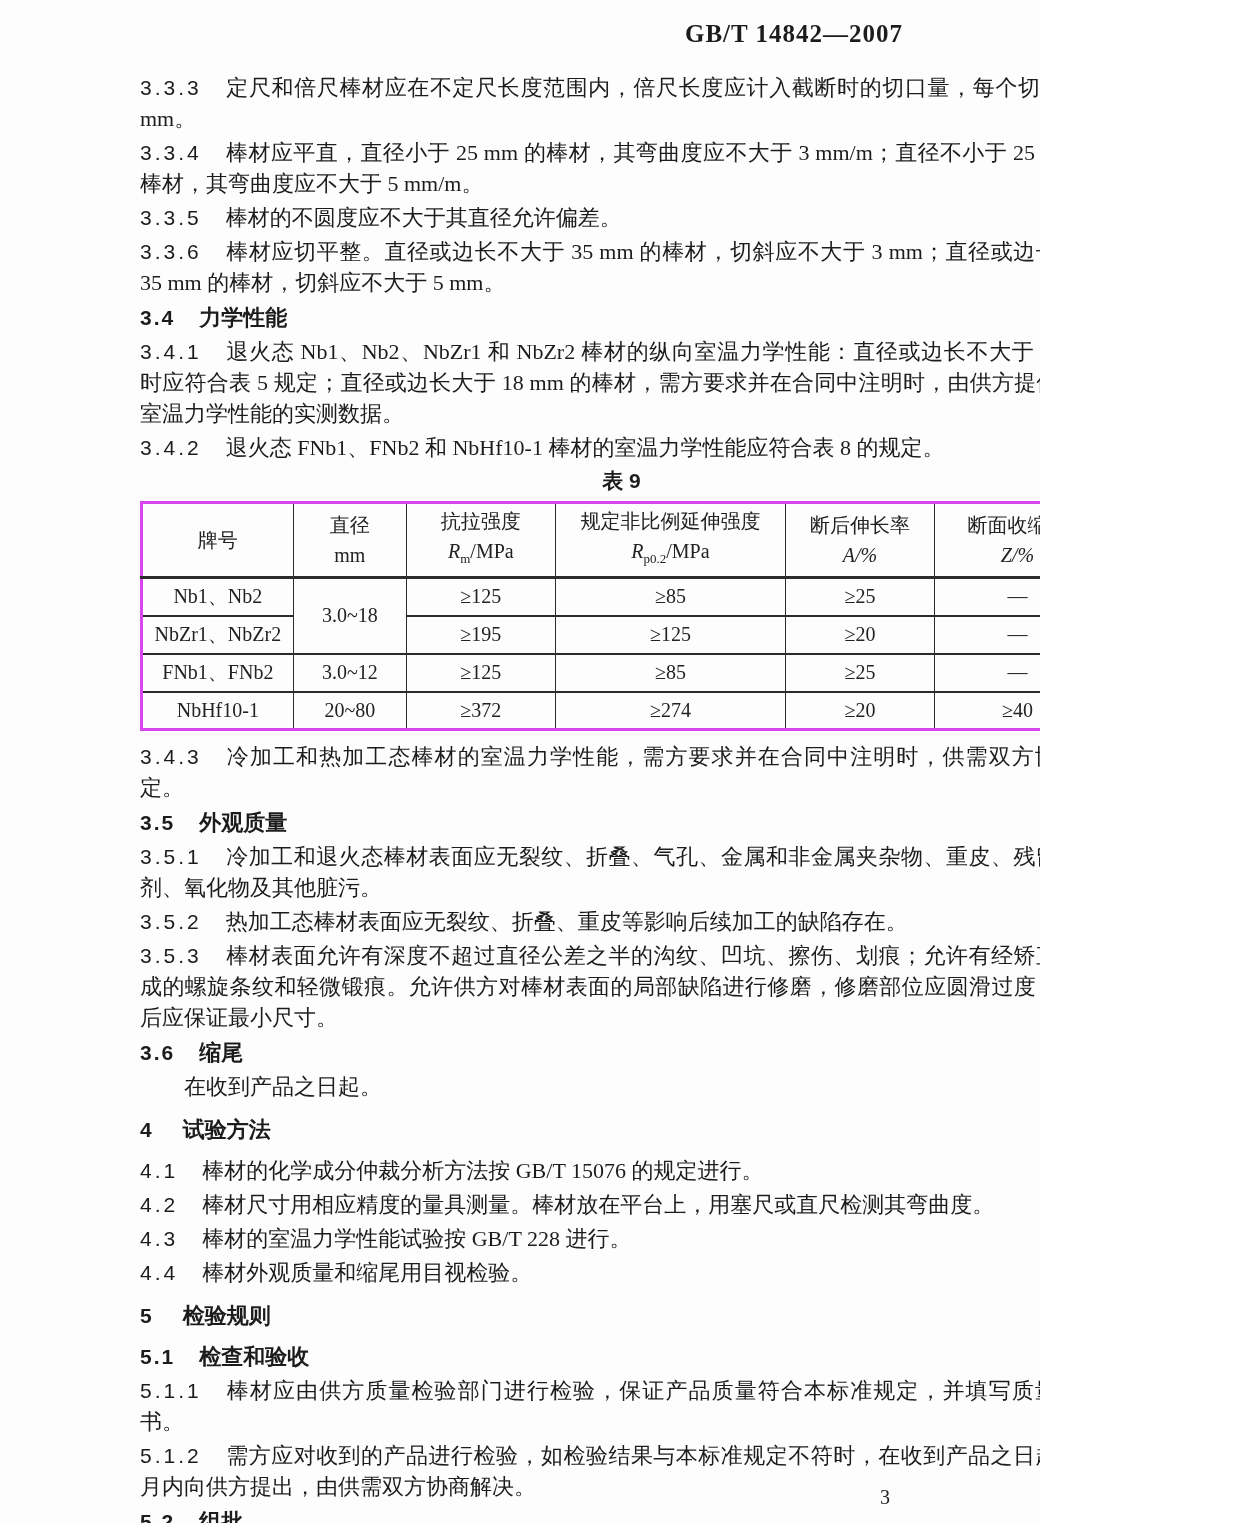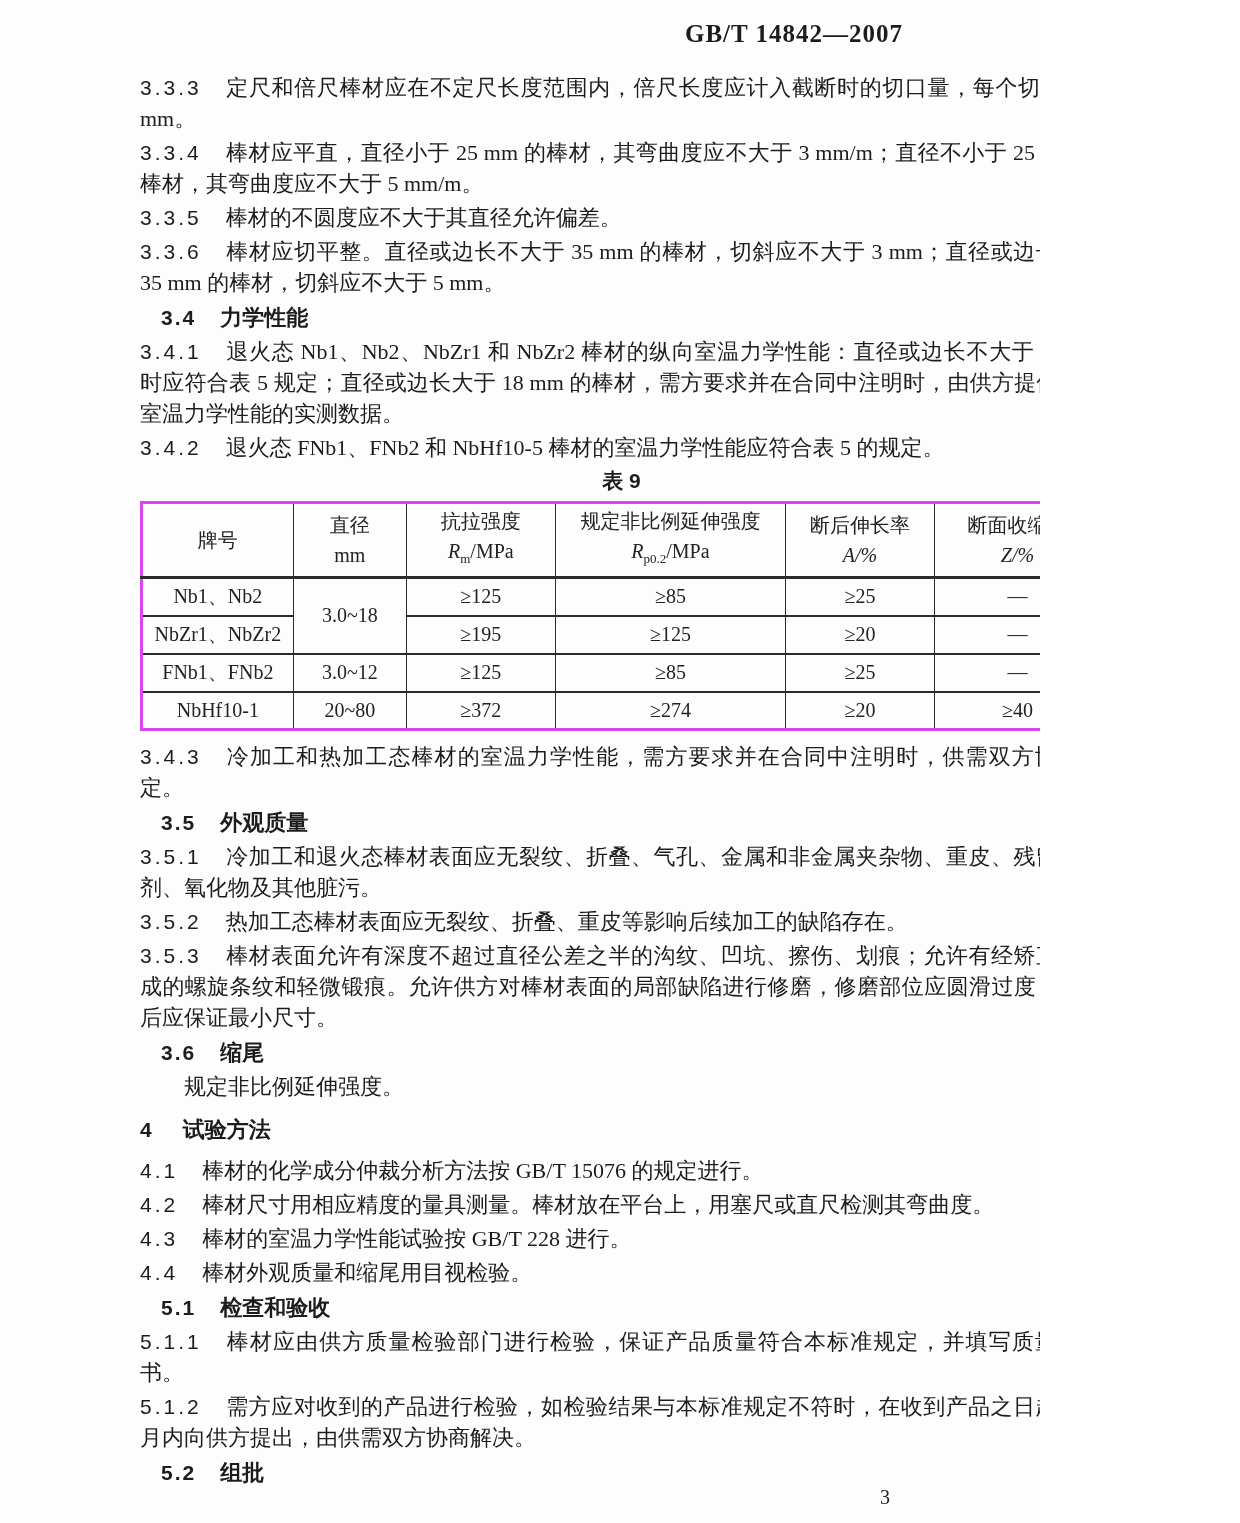--- a/index.html
+++ b/index.html
@@ -29,21 +29,21 @@
     font-family:"Liberation Sans","DejaVu Sans",sans-serif;
     font-size:21px; letter-spacing:3px;
     margin-right:24px;
     white-space:nowrap;
   }
   .heading {
     font-weight:bold;
     font-family:"Liberation Sans","DejaVu Sans",sans-serif;
     margin-top:4px; margin-bottom:3px;
   }
-  .heading .num { font-weight:bold; letter-spacing:2px;margin-left:21px; }
+  .heading .num { font-weight:bold; letter-spacing:2px; }
   .chapter {
     font-weight:bold;
     font-family:"Liberation Sans","DejaVu Sans",sans-serif;
     margin-top:12px; margin-bottom:10px;
   }
   .chapter .num { font-weight:bold; margin-right:28px; }
   .indent { padding-left:44px; }
   
   .tbl-caption {
     text-align:center; font-size:21px; font-weight:bold;
@@ -86,21 +86,21 @@
     <p class="item"><span class="num">3.3.4</span><span>棒材应平直，直径小于 25 mm 的棒材，其弯曲度应不大于 3 mm/m；直径不小于 25 mm 的棒材，其弯曲度应不大于 5 mm/m。</span></p>
 
     <p class="item"><span class="num">3.3.5</span><span>棒材的不圆度应不大于其直径允许偏差。</span></p>
 
     <p class="item"><span class="num">3.3.6</span><span>棒材应切平整。直径或边长不大于 35 mm 的棒材，切斜应不大于 3 mm；直径或边长大于 35 mm 的棒材，切斜应不大于 5 mm。</span></p>
 
     <p class="item heading"><span class="num">3.4</span><span>力学性能</span></p>
 
     <p class="item"><span class="num">3.4.1</span><span>退火态 Nb1、Nb2、NbZr1 和 NbZr2 棒材的纵向室温力学性能：直径或边长不大于 18 mm 时应符合表 5 规定；直径或边长大于 18 mm 的棒材，需方要求并在合同中注明时，由供方提供纵向室温力学性能的实测数据。</span></p>
 
-    <p class="item"><span class="num">3.4.2</span><span>退火态 FNb1、FNb2 和 NbHf10-5 棒材的室温力学性能应符合表 5 的规定。</span></p>
+    <p class="item"><span class="num">3.4.2</span><span>退火态 FNb1、FNb2 和 NbHf10-1 棒材的室温力学性能应符合表 8 的规定。</span></p>
 
     <div class="tbl-caption">表 9</div>
 
     <table class="t5">
       <colgroup>
         <col style="width:15.8%">
           <col style="width:11.8%">
           <col style="width:15.5%">
           <col style="width:24.0%">
           <col style="width:15.5%">
@@ -173,32 +173,33 @@
     <p class="item heading"><span class="num">3.5</span><span>外观质量</span></p>
 
     <p class="item"><span class="num">3.5.1</span><span>冷加工和退火态棒材表面应无裂纹、折叠、气孔、金属和非金属夹杂物、重皮、残留润滑剂、氧化物及其他脏污。</span></p>
 
     <p class="item"><span class="num">3.5.2</span><span>热加工态棒材表面应无裂纹、折叠、重皮等影响后续加工的缺陷存在。</span></p>
 
     <p class="item"><span class="num">3.5.3</span><span>棒材表面允许有深度不超过直径公差之半的沟纹、凹坑、擦伤、划痕；允许有经矫直时形成的螺旋条纹和轻微锻痕。允许供方对棒材表面的局部缺陷进行修磨，修磨部位应圆滑过度，修磨后应保证最小尺寸。</span></p>
 
     <p class="item heading"><span class="num">3.6</span><span>缩尾</span></p>
 
-    <p class="item indent"><span>规定非比例延伸强度。</span></p>
+    <p class="item indent"><span>在收到产品之日起。</span></p>
 
     <p class="item chapter"><span class="num">4</span><span>试验方法</span></p>
 
     <p class="item"><span class="num">4.1</span><span>棒材的化学成分仲裁分析方法按 GB/T 15076 的规定进行。</span></p>
 
     <p class="item"><span class="num">4.2</span><span>棒材尺寸用相应精度的量具测量。棒材放在平台上，用塞尺或直尺检测其弯曲度。</span></p>
 
     <p class="item"><span class="num">4.3</span><span>棒材的室温力学性能试验按 GB/T 228 进行。</span></p>
 
     <p class="item"><span class="num">4.4</span><span>棒材外观质量和缩尾用目视检验。</span></p>
 
+    <p class="item chapter"><span class="num">5</span><span>检验规则</span></p>
 
     <p class="item heading"><span class="num">5.1</span><span>检查和验收</span></p>
 
     <p class="item"><span class="num">5.1.1</span><span>棒材应由供方质量检验部门进行检验，保证产品质量符合本标准规定，并填写质量证明书。</span></p>
 
     <p class="item"><span class="num">5.1.2</span><span>需方应对收到的产品进行检验，如检验结果与本标准规定不符时，在收到产品之日起 3 个月内向供方提出，由供需双方协商解决。</span></p>
 
     <p class="item heading"><span class="num">5.2</span><span>组批</span></p>
 
   </div>

